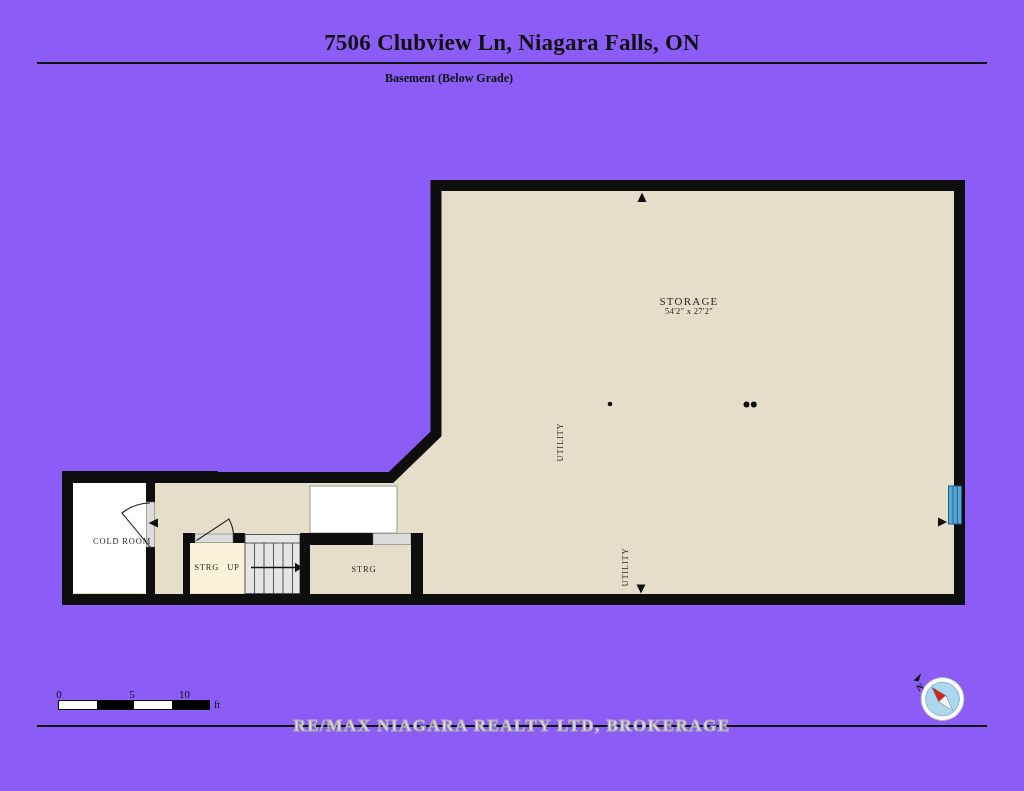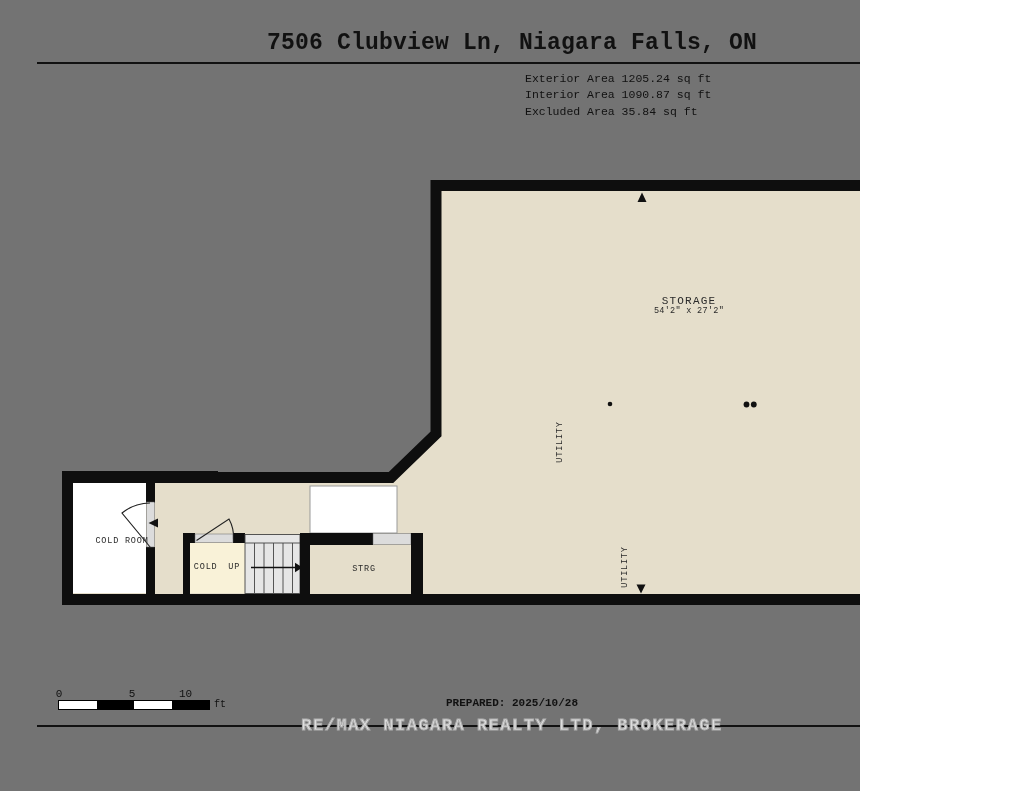--- a/index.html
+++ b/index.html
@@ -1,17 +1,17 @@
 <!DOCTYPE html>
 <html><head>
 <meta charset="utf-8">
 <style>
   html,body{margin:0;padding:0;background:#fff;}
-  .page{position:relative;width:860px;height:791px;background:#737373;overflow:hidden;
-        font-family:Liberation Mono, monospace;color:#111;}
+  .page{position:relative;width:1024px;height:791px;background:#8b5cf6;overflow:hidden;
+        font-family:Liberation Serif, serif;color:#111;}
   .abs{position:absolute;}
   .title{left:0;top:30px;width:1024px;text-align:center;font-size:23px;font-weight:bold;letter-spacing:.2px;}
   .rule{background:#111;height:2px;}
   .floorlabel{left:240px;top:71px;width:273px;text-align:right;font-size:12px;font-weight:bold;}
   .areas{left:525px;top:71px;font-size:11.5px;line-height:16.4px;}
   .roomlabel{transform:translate(-50%,-50%);font-size:8.5px;color:#2a2a2a;letter-spacing:.8px;white-space:nowrap;}
   .rot{transform:translate(-50%,-50%) rotate(-90deg);}
   .storage-name{font-size:11px;letter-spacing:1.2px;}
   .hall-label{word-spacing:5px;}
   .ticks{font-size:11px;color:#111;}
@@ -26,25 +26,21 @@
   .disclaimer{left:38px;top:733px;font-size:10.2px;color:#111;z-index:6;}
   svg{display:block;}
 </style>
 </head>
 <body>
 
 <div class="page">
 
   <div class="abs title">7506 Clubview Ln, Niagara Falls, ON</div>
   <div class="abs rule" style="left:37px;top:62px;width:950px;"></div>
-  <div class="abs areas">
-    <div>Exterior Area 1205.24 sq ft</div>
-    <div>Interior Area 1090.87 sq ft</div>
-    <div>Excluded Area 35.84 sq ft</div>
-  </div>
+  <div class="abs floorlabel">Basement (Below Grade)</div>
 
   <svg class="abs" style="left:0;top:0;" width="1024" height="791" viewBox="0 0 1024 791">
 
     <path d="M 436 185.5 L 959.5 185.5 L 959.5 599.5 L 67.5 599.5 L 67.5 477.5 L 391 477.5 L 436 434 Z" fill="#e5decb" stroke="#0e0e0e" stroke-width="11" stroke-linejoin="miter"></path>
 
     <rect x="62" y="471" width="156" height="10" fill="#0e0e0e"></rect>
 
     <rect x="73" y="483" width="73" height="110" fill="#ffffff"></rect>
     <rect x="146" y="477" width="9" height="26" fill="#0e0e0e"></rect>
     <rect x="146" y="547" width="9" height="53" fill="#0e0e0e"></rect>
@@ -79,39 +75,38 @@
     <circle cx="746.5" cy="404.5" r="2.9" fill="#111"></circle>
     <circle cx="753.8" cy="404.5" r="2.9" fill="#111"></circle>
 
     <polygon points="642,192.5 637.5,202 646.5,202" fill="#111"></polygon>
     <polygon points="641,593.5 636.5,584.5 645.5,584.5" fill="#111"></polygon>
   </svg>
 
   <div class="abs roomlabel storage-name" style="left:689px;top:301px;">STORAGE</div>
   <div class="abs roomlabel" style="left:689px;top:311px;letter-spacing:.3px;">54'2" x 27'2"</div>
   <div class="abs roomlabel" style="left:122px;top:541px;">COLD ROOM</div>
-  <div class="abs roomlabel hall-label" style="left:217px;top:567px;">COLD UP</div>
+  <div class="abs roomlabel hall-label" style="left:217px;top:567px;">STRG UP</div>
   <div class="abs roomlabel" style="left:364px;top:569px;">STRG</div>
   <div class="abs roomlabel rot" style="left:560px;top:442px;">UTILITY</div>
   <div class="abs roomlabel rot" style="left:625px;top:567px;">UTILITY</div>
 
   <div>
     <div class="abs ticks" style="left:54px;top:688px;width:10px;text-align:center;">0</div>
     <div class="abs ticks" style="left:126px;top:688px;width:12px;text-align:center;">5</div>
     <div class="abs ticks" style="left:179px;top:688px;width:16px;text-align:left;">10</div>
     <div class="abs bar">
       <div class="seg-w"></div>
       <div class="seg-b"></div>
       <div class="seg-w"></div>
       <div class="seg-b"></div>
     </div>
     <div class="abs ft">ft</div>
   </div>
 
-  <div class="abs prepared">PREPARED: 2025/10/28</div>
 
   <svg class="abs" style="left:912px;top:671px;" width="62" height="58" viewBox="0 0 62 58">
     <circle cx="30.5" cy="28" r="21.5" fill="#fdfdfd" stroke="#b5b5b5" stroke-width="1"></circle>
     <circle cx="30.5" cy="28" r="16.8" fill="#abd8ee" stroke="#85b7d2" stroke-width="1"></circle>
     <g transform="rotate(-42 30.5 28)">
       <polygon points="30.5,12.5 25.7,28.5 35.3,28.5" fill="#dd1f1f" stroke="#555" stroke-width="0.6"></polygon>
       <polygon points="30.5,43.5 25.7,27.5 35.3,27.5" fill="#f5f5f5" stroke="#888" stroke-width="0.6"></polygon>
     </g>
     <polygon points="1.5,9.5 9,2.5 6.5,10.5" fill="#111"></polygon>
     <text x="4" y="19" font-size="9" font-weight="bold" fill="#111" transform="rotate(-32 8 15)">N</text>

